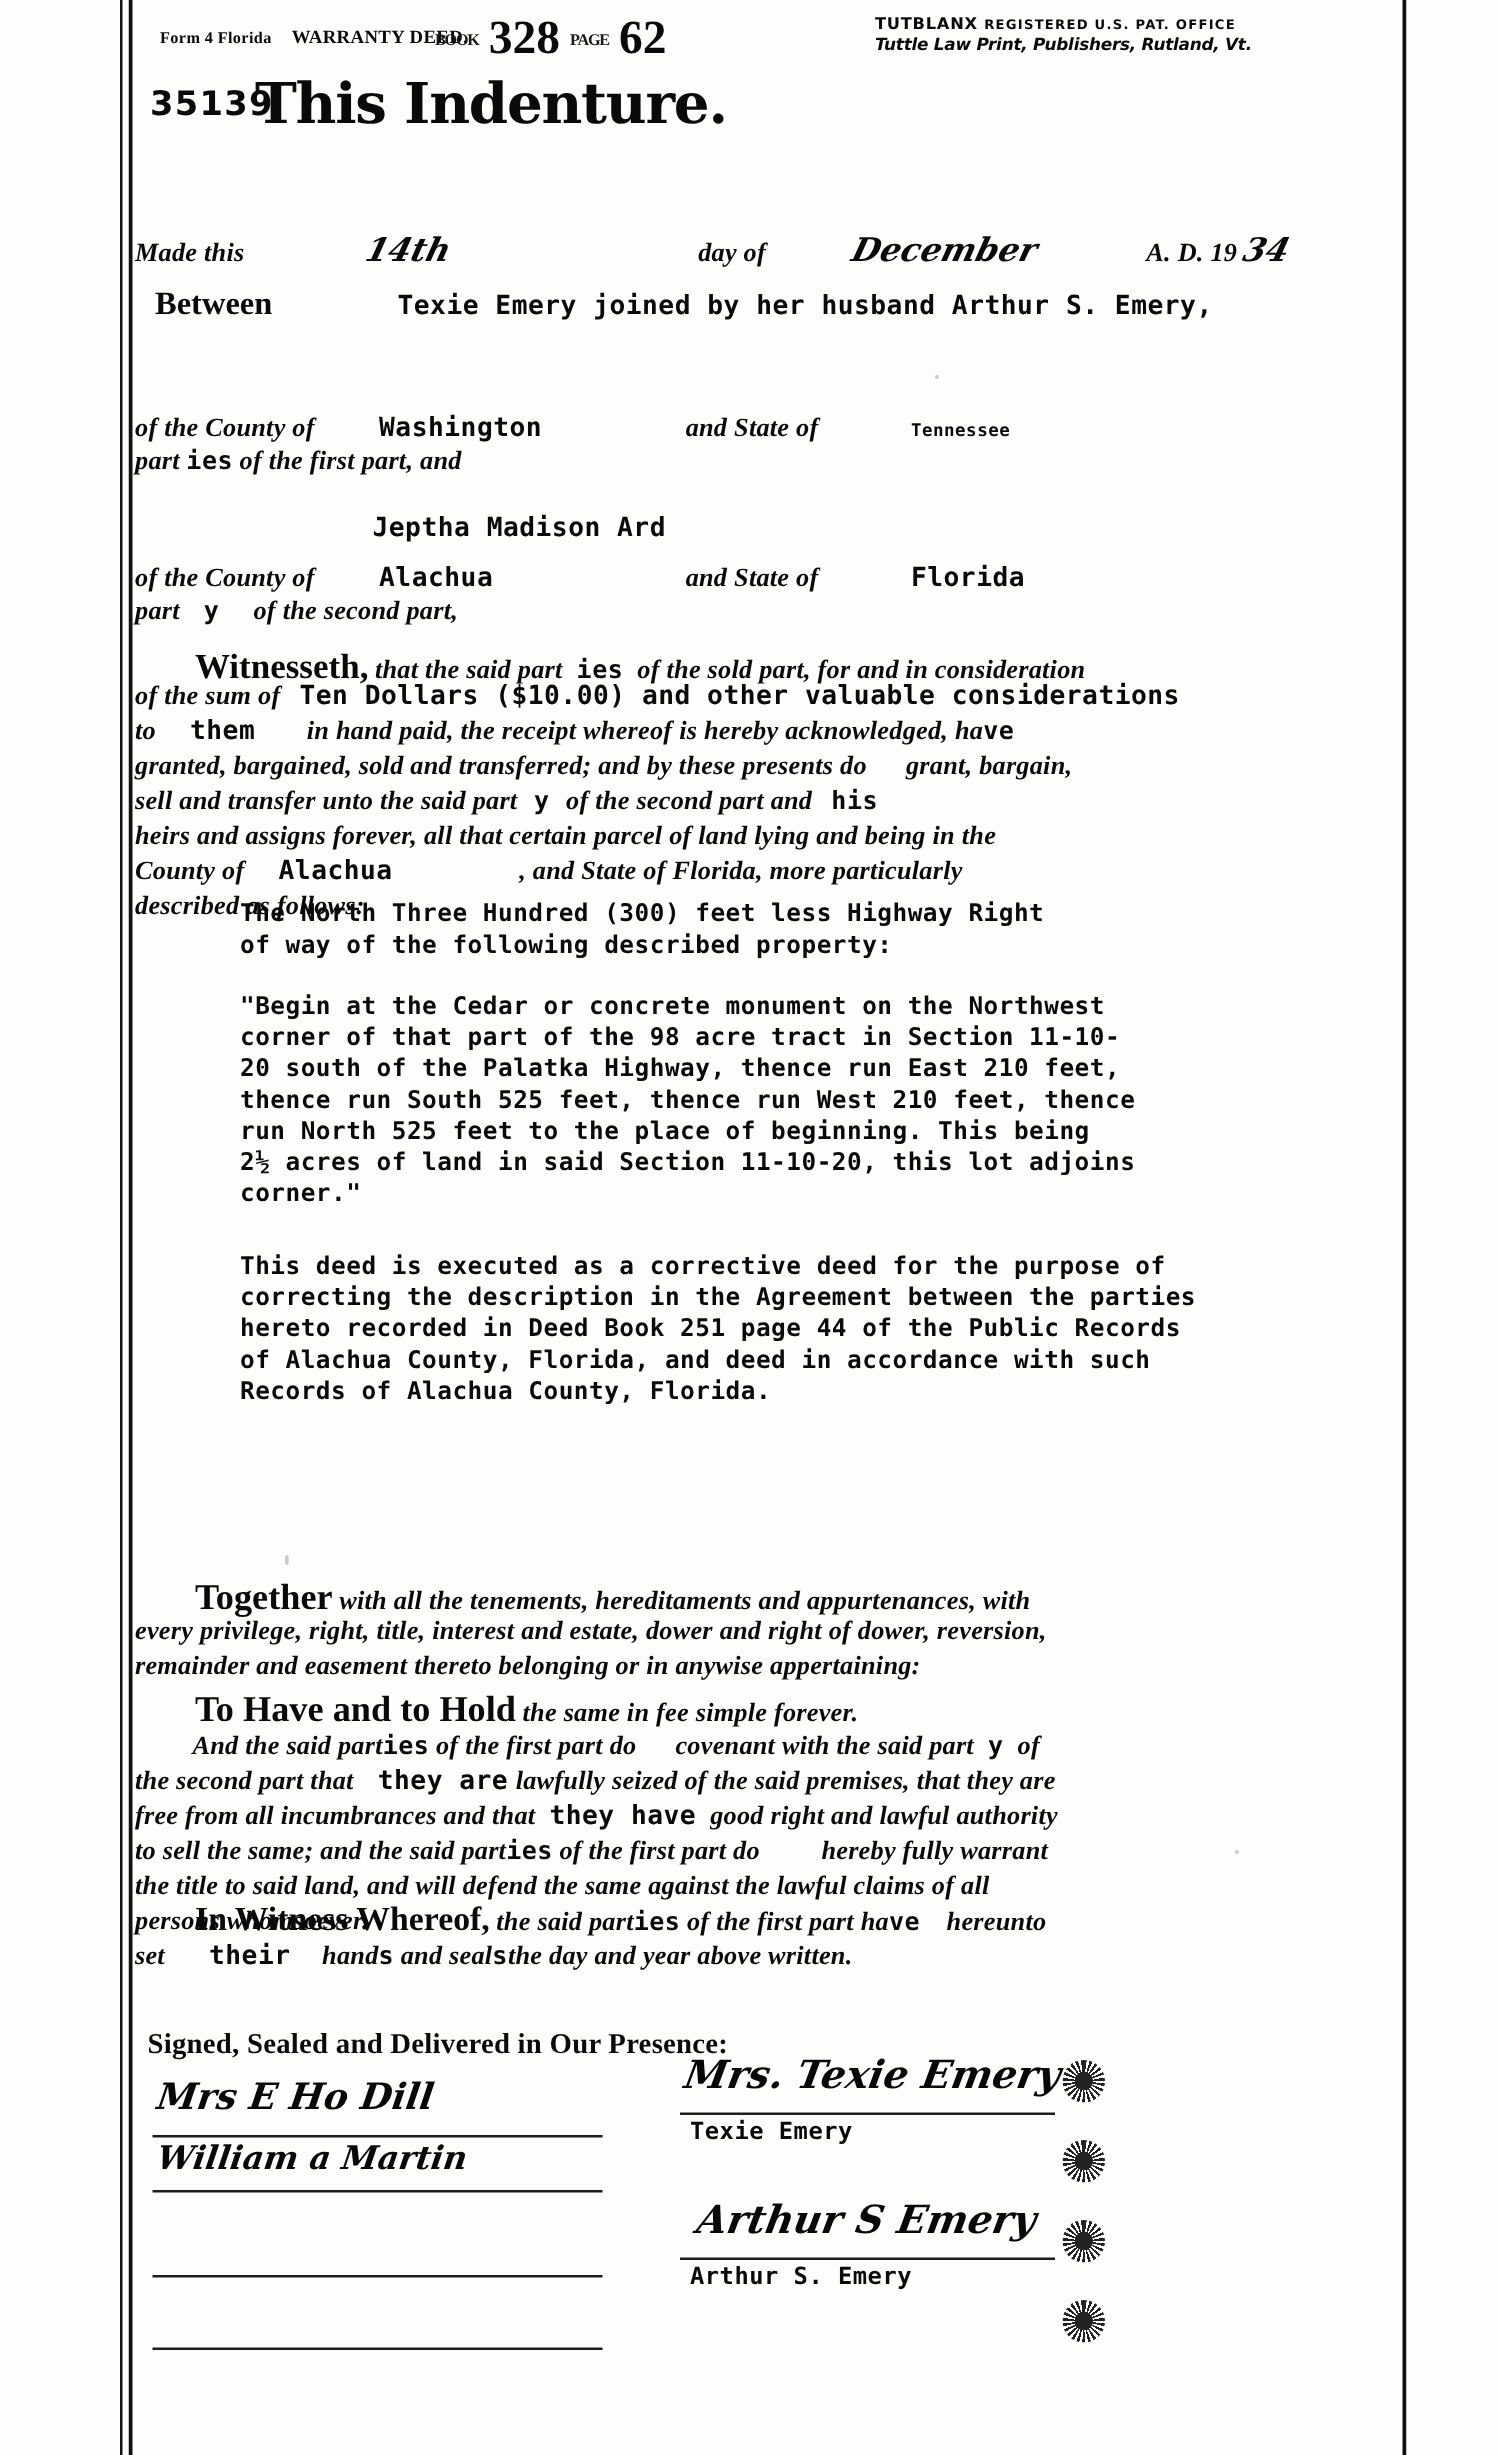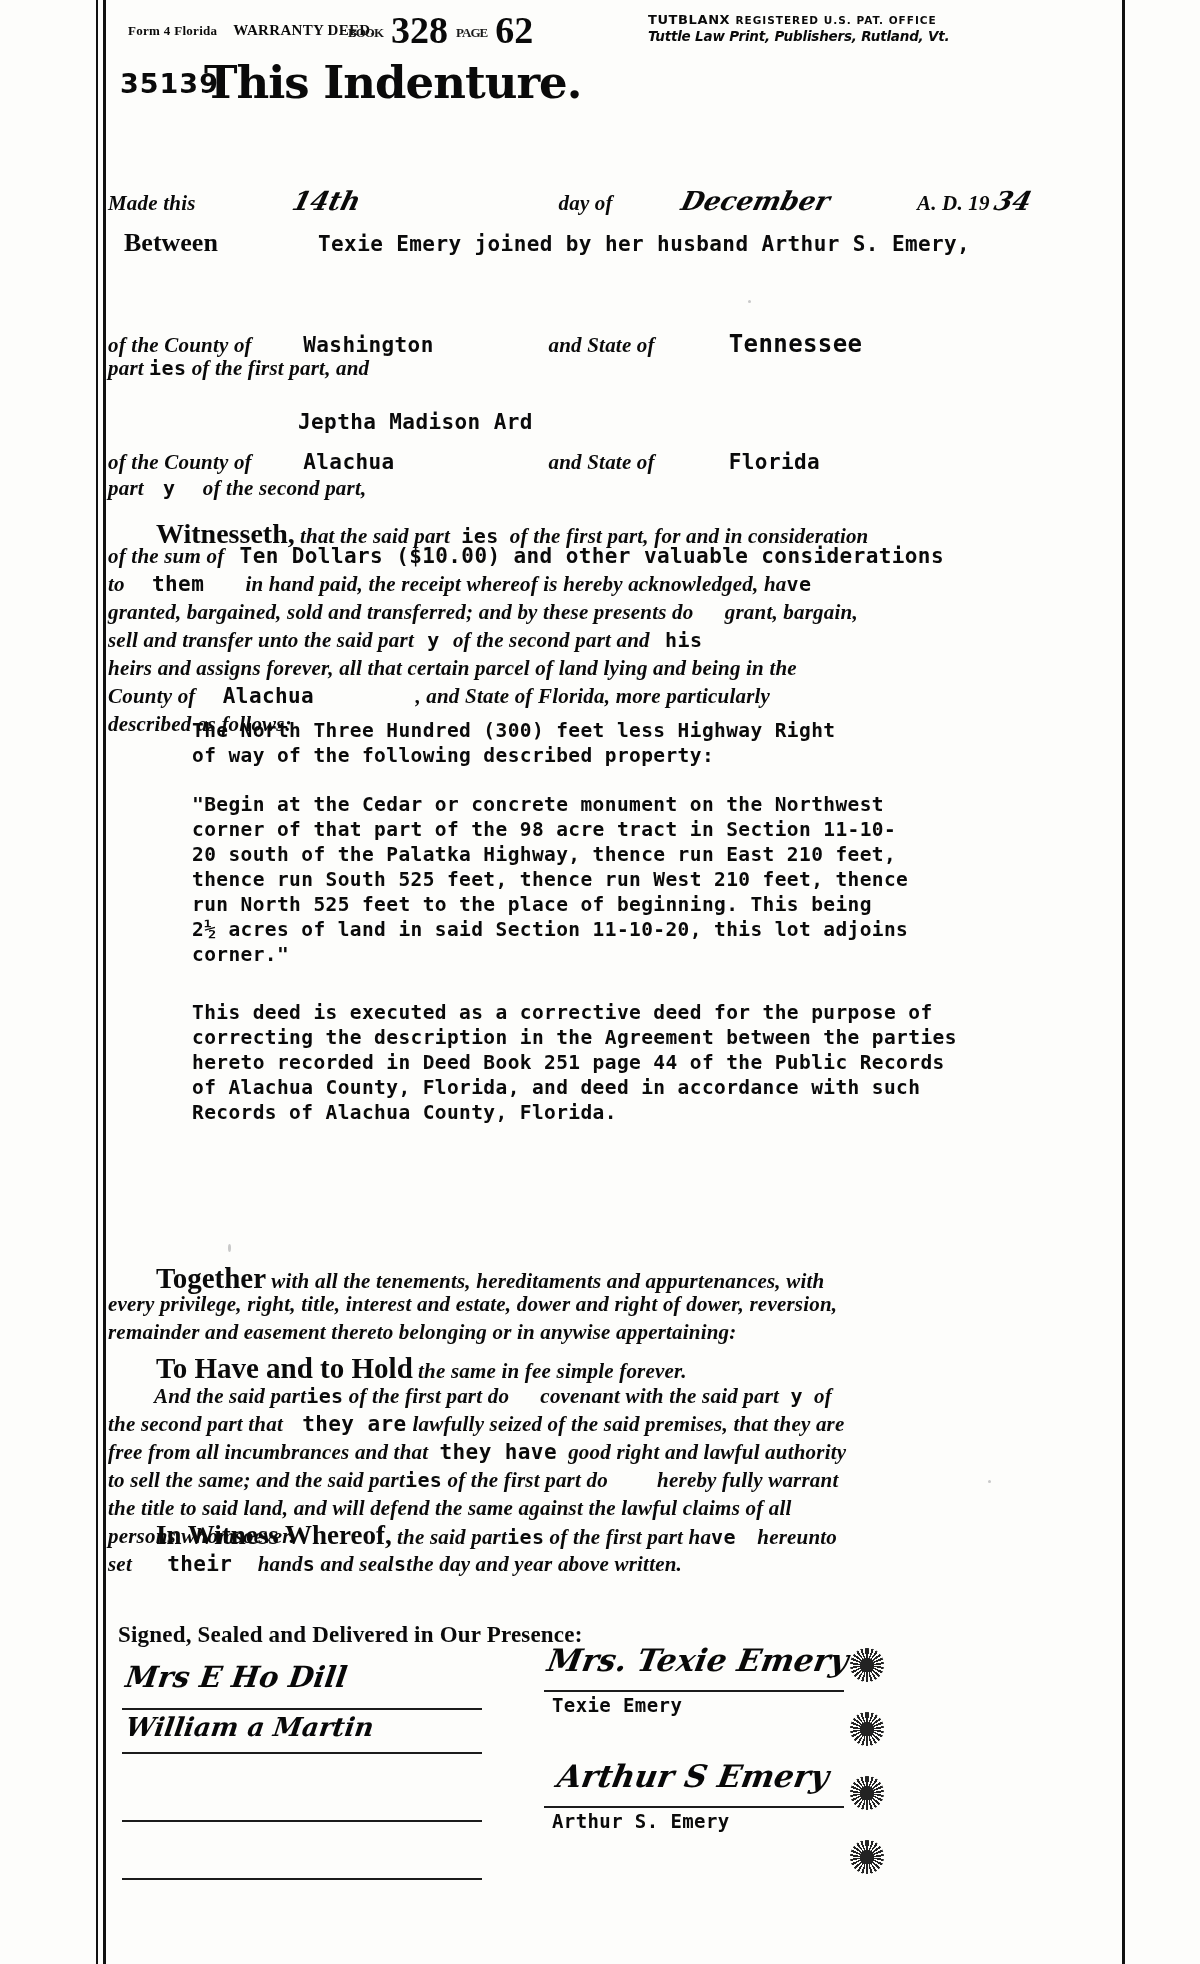--- a/index.html
+++ b/index.html
@@ -74,21 +74,21 @@
   }
   #hdr-form .small { font-size: 13px; }
   #bookpage {
     left: 240px; top: 8px;
     font-family: "Liberation Serif", serif;
     font-weight: 700;
   }
   #bookpage .lbl { font-size: 13px; letter-spacing: -1px; color:#1a1a1a; }
   #bookpage .num { font-size: 38px; vertical-align: -6px; margin: 0 4px; }
   #pub {
-    left: 540px; top: 12px;
+    left: 592px; top: 12px;
     text-align: left;
     line-height: 1.25;
   }
   #pub .l1 {
     font-family: "DejaVu Sans", sans-serif;
     font-weight: 700;
     font-size: 13px;
     letter-spacing: .6px;
   }
   #pub .l1 .tiny { font-size: 10.5px; letter-spacing: 1px; }
@@ -224,21 +224,21 @@
 
     <div class="row r-between">
       <span class="lbl-between" style="display:inline-block;width:190px">Between</span>
       <span class="typed" style="font-size:21px">Texie Emery joined by her husband Arthur S. Emery,</span>
     </div>
 
     <div class="row r-county1">
       <span class="form-italic" style="display:inline-block;width:190px">of the County of</span>
       <span class="typed" style="display:inline-block;width:240px;font-size:21px">Washington</span>
       <span class="form-italic" style="display:inline-block;width:175px">and State of</span>
-      <span class="typed" style="font-size:24px">Tennessee</span>
+      <span class="typed" style="font-size:14px">Tennessee</span>
     </div>
 
     <div class="row r-parties1">
       <span class="form-italic">part</span>
       <span class="typed" style="font-size:20px">ies</span>
       <span class="form-italic">of the first part, and</span>
     </div>
 
     <div class="row r-grantee" style="left:190px">
       <span class="typed" style="font-size:21px">Jeptha Madison Ard</span>
@@ -255,21 +255,21 @@
       <span class="form-italic">part</span>
       <span class="typed" style="font-size:20px;margin:0 22px 0 14px">y</span>
       <span class="form-italic">of the second part,</span>
     </div>
 
     <div class="row r-wit">
       <div style="position:relative;height:26px">
         <span class="wit-word" style="margin-left:48px">Witnesseth,</span>
         <span class="form-italic">that the said part</span>
         <span class="typed" style="font-size:20px;margin:0 6px">ies</span>
-        <span class="form-italic">of the first part, for and in consideration</span>
+        <span class="form-italic">of the sold part, for and in consideration</span>
       </div>
       <div style="position:relative;height:28px">
         <span class="form-italic">of the sum of</span>
         <span class="typed" style="font-size:21px;margin-left:10px">Ten Dollars ($10.00) and other valuable considerations</span>
       </div>
       <div style="position:relative;height:28px">
         <span class="form-italic">to</span>
         <span class="typed" style="font-size:21px;margin:0 36px 0 22px">them</span>
         <span class="form-italic">in hand paid, the receipt whereof is hereby acknowled</span><span class="form-italic">ged, ha</span><span class="typed" style="font-size:20px">ve</span>
       </div>

